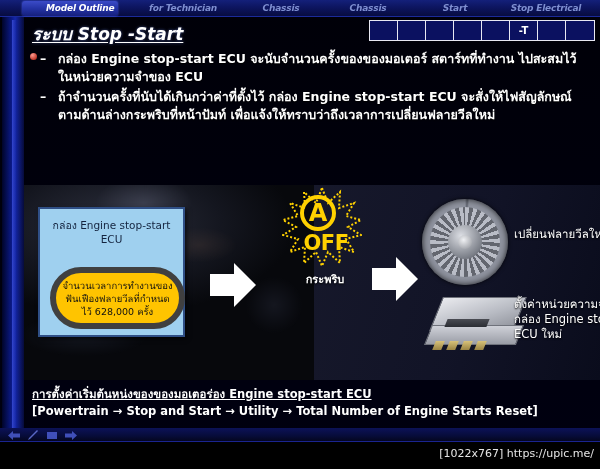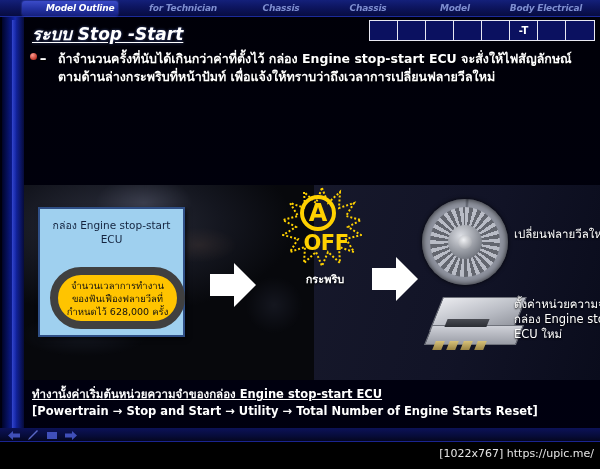--- a/index.html
+++ b/index.html
@@ -261,21 +261,21 @@
     line-height: 14px;
     color: #14243f;
     padding: 0 4px;
   }
   .pill {
     position: absolute;
     left: 10px; top: 58px;
     width: 135px; height: 62px;
     border-radius: 31px;
     background: #ffc400;
-    border: 8px solid #404040;
+    border: 6px solid #404040;
     display: flex;
     align-items: center;
     justify-content: center;
   }
   .pill-text {
     text-align: center;
     font-family: "DejaVu Sans", sans-serif;
     font-size: 9.5px;
     line-height: 13px;
     color: #111111;
@@ -448,24 +448,24 @@
       <div class="tab" style="left:128px;width:110px;">
         <span>for Technician</span>
       </div>
       <div class="tab" style="left:238px;width:86px;">
         <span>Chassis</span>
       </div>
       <div class="tab" style="left:324px;width:88px;">
         <span>Chassis</span>
       </div>
       <div class="tab" style="left:416px;width:78px;">
-        <span>Model</span>
+        <span>Start</span>
       </div>
       <div class="tab" style="left:494px;width:104px;">
-        <span>Body Electrical</span>
+        <span>Stop Electrical</span>
       </div>
     </div>
 
     <div class="title-row">
       <div class="slide-title">ระบบ Stop -Start</div>
       <div class="code-boxes">
         <div class="code-box"></div>
         <div class="code-box"></div>
         <div class="code-box"></div>
         <div class="code-box"></div>
@@ -475,20 +475,21 @@
         <div class="code-box"></div>
       </div>
     </div>
 
     <div class="body-text">
       <div class="bullet-l1">
         <span class="bullet-dot"></span>
       </div>
       <div class="bullet-l2">
         <span class="dash">–</span>
+        <span>กล่อง Engine stop-start ECU จะนับจำนวนครั้งของของมอเตอร์ สตาร์ทที่ทำงาน ไปสะสมไว้ในหน่วยความจำของ ECU</span>
       </div>
       <div class="bullet-l2">
         <span class="dash">–</span>
         <span>ถ้าจำนวนครั้งที่นับได้เกินกว่าค่าที่ตั้งไว้ กล่อง Engine stop-start ECU จะสั่งให้ไฟสัญลักษณ์ตามด้านล่างกระพริบที่หน้าปัมท์ เพื่อแจ้งให้ทราบว่าถึงเวลาการเปลี่ยนฟลายวีลใหม่</span>
       </div>
     </div>
 
     <div class="photo">
       <div class="photo-engine-shapes"></div>
       <div class="photo-dark-right"></div>
@@ -533,21 +534,21 @@
         <div class="aoff-circle">A</div>
         <div class="aoff-label">OFF</div>
       </div>
 
       <div class="cap cap-blink">กระพริบ</div>
       <div class="cap cap-flywheel">เปลี่ยนฟลายวีลใหม่</div>
       <div class="cap cap-memory">ตั้งค่าหน่วยความจำของกล่อง Engine stop-start ECU ใหม่</div>
     </div>
 
     <div class="footnote">
-      <div class="footnote-l1">ทำงานั้งค่าเริ่มต้นหน่วยความจำของกล่อง Engine stop-start ECU</div>
+      <div class="footnote-l1">การตั้งค่าเริ่มต้นหน่งของของมอเตอร่อง Engine stop-start ECU</div>
       <div class="footnote-l2">[Powertrain → Stop and Start → Utility → Total Number of Engine Starts Reset]</div>
     </div>
 
   </div>
 
   <div class="toolbar">
     <svg class="tb-icon tb1" viewBox="0 0 12 11">
       <polygon points="0,5.5 5,1 5,3.5 12,3.5 12,7.5 5,7.5 5,10" fill="#4a5bd0"></polygon>
     </svg>
     <svg class="tb-icon tb2" viewBox="0 0 12 11">

